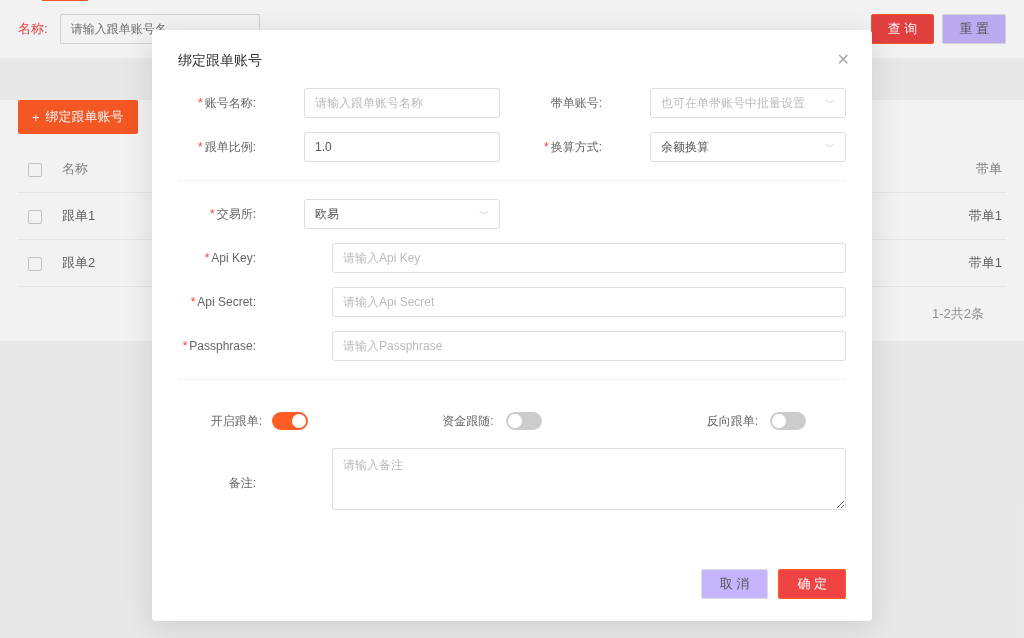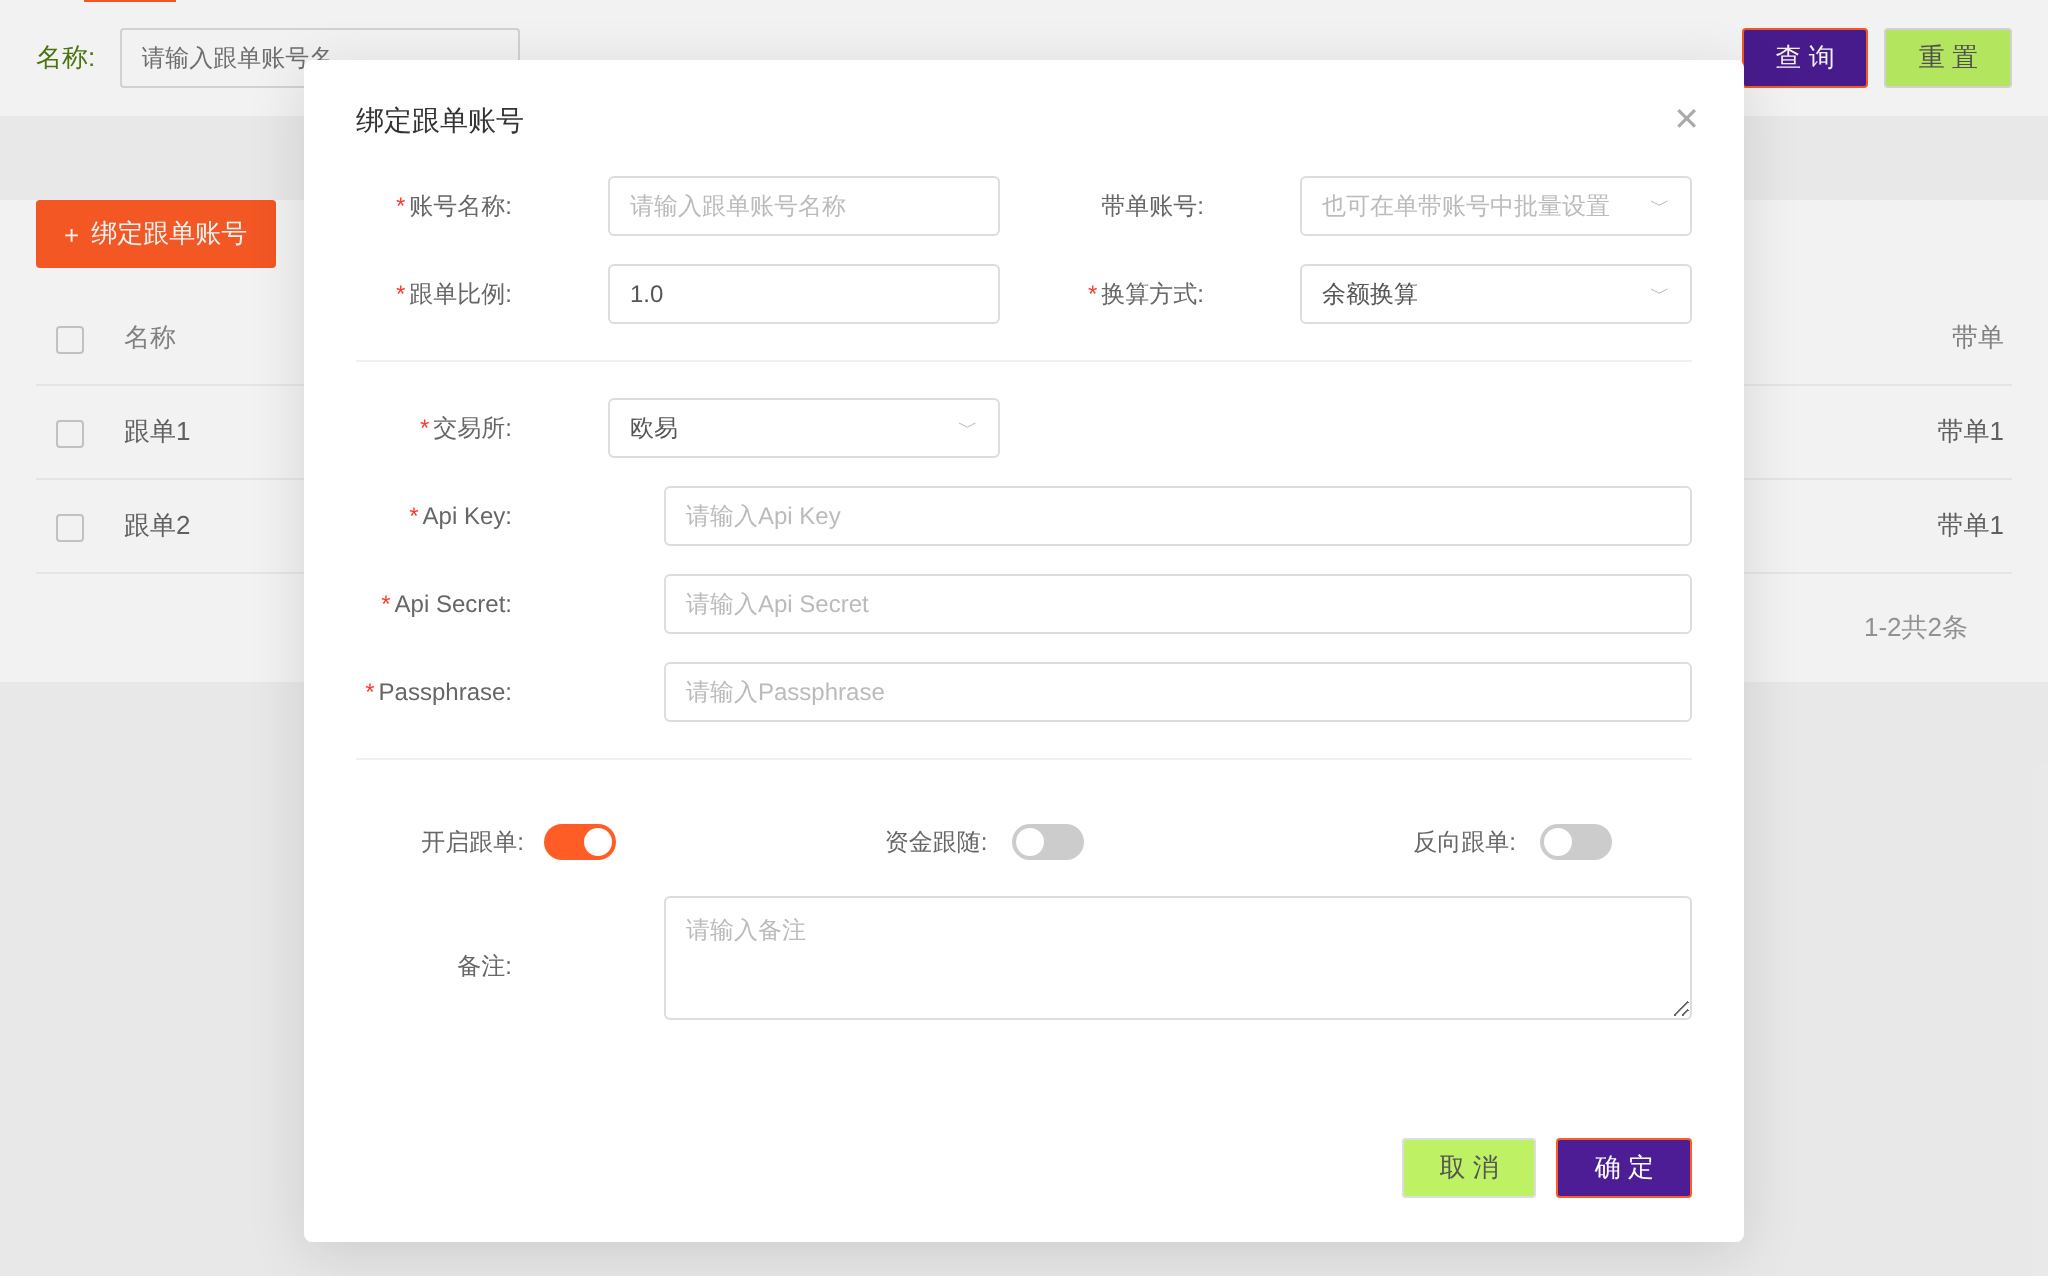--- a/index.html
+++ b/index.html
@@ -28,44 +28,44 @@
       height: 3px;
       background: #ff5c26;
     }
     .filter-row {
       display: flex;
       align-items: center;
       padding: 14px 18px;
       background: #fff;
       gap: 8px;
     }
-    .filter-label { color: #4d7c0f; margin-right: 4px; }
+    .filter-label { color: #ef4444; margin-right: 4px; }
     .filter-input {
       height: 30px;
       border: 1px solid #ddd;
       border-radius: 2px;
       padding: 0 10px;
       width: 200px;
       color: #0f172a;
       font-size: 12px;
       background: #fff;
     }
     .spacer { flex: 1; }
     .btn {
       height: 30px;
       padding: 0 16px;
       border: 1px solid #ddd;
-      background: #bef264;
+      background: #c4b5fd;
       border-radius: 2px;
       cursor: pointer;
       font-size: 13px;
       color: #555;
     }
     .btn-primary {
-      background: #4c1d95;
+      background: #ef4444;
       border-color: #ff5c26;
       color: #fff;
     }
     .action-row {
       padding: 0 18px 12px;
       background: #fff;
       margin-top: 42px;
     }
     .btn-orange {
       background: #ff5c26;

